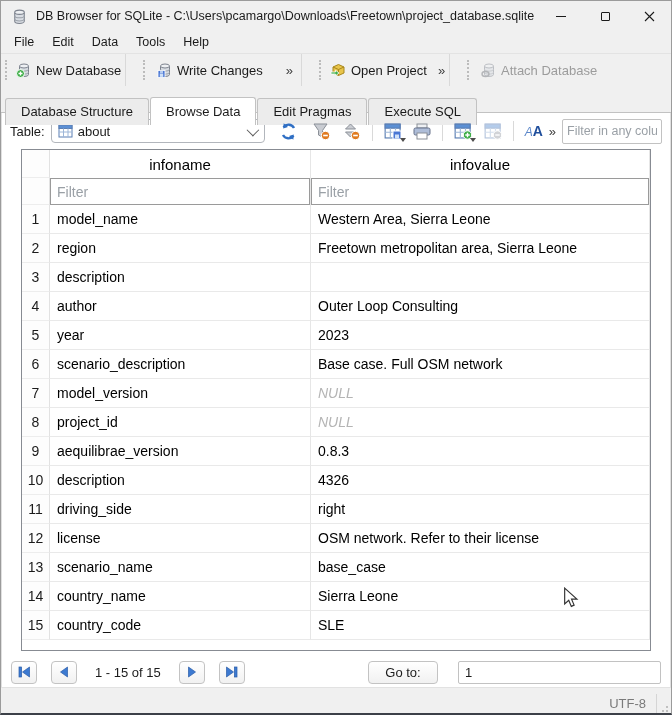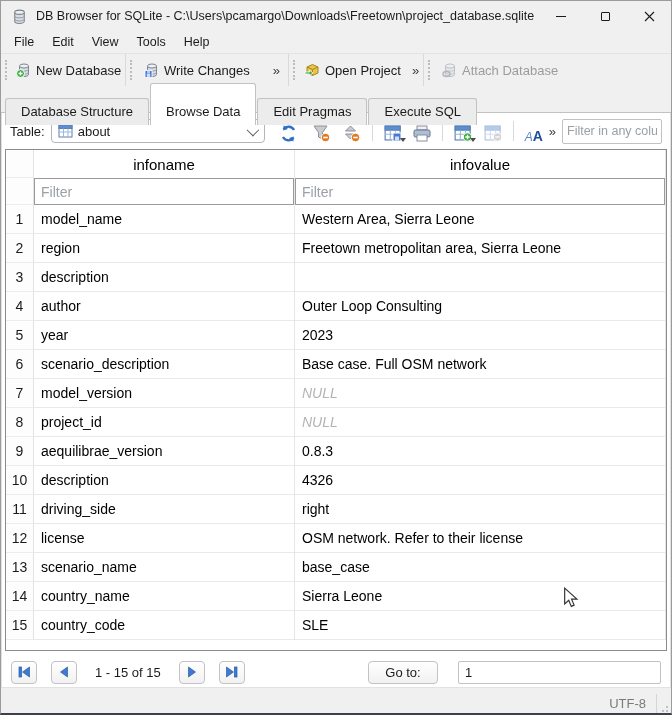--- a/index.html
+++ b/index.html
@@ -15,51 +15,51 @@
   .app-icon{ width:17px; height:17px; margin-right:8px; flex:0 0 auto; }
   .title-text{ font-size:12.5px; color:#1b1b1b; white-space:nowrap; overflow:hidden; }
   .win-controls{ margin-left:auto; display:flex; height:100%; }
   .win-btn{ width:44px; height:100%; display:flex; align-items:center; justify-content:center; cursor:default; }
   .glyph-min{ width:10px; height:1px; background:#1b1b1b; display:block; }
   .glyph-max{ width:9px; height:9px; border:1px solid #1b1b1b; border-radius:1px; display:block; }
   
   .menubar{ height:22px; display:flex; align-items:center; padding-left:4px; background:#f0f0f0; flex:0 0 auto; }
   .menu-item{ font-size:12.5px; color:#1b1b1b; padding:2px 9px; }
   
-  .toolbar{ height:33px; background:#f0f0f0; border-top:1px solid #e3e3e3; display:flex; align-items:stretch; flex:0 0 auto; }
+  .toolbar{ height:33px; background:#f0f0f0; border-top:1px solid #e3e3e3; display:flex; align-items:stretch; flex:0 0 auto;gap:13px; }
   .tb-group{ display:flex; align-items:center; border-right:1px solid #d9d9d9; padding:0 2px; position:relative; }
   .tb-handle{ width:5px; height:20px; border-left:2px dotted #bcbcbc; margin:0 4px 0 2px; }
   .tb-btn{ display:flex; align-items:center; gap:4px; background:transparent; border:none; font-family:inherit; font-size:13px; color:#1b1b1b; padding:3px 5px; white-space:nowrap; }
   .tb-btn.disabled{ color:#9c9c9c; }
   .tb-caret{ width:0;height:0;border-left:4px solid transparent;border-right:4px solid transparent;border-top:5px solid #4c4c4c; margin:10px 4px 0 2px; }
   .tb-overflow{ margin-left:auto; font-size:13px; color:#3c3c3c; padding:0 6px; align-self:center; }
   .grp-new{ width:125px; } .grp-open{ width:127px; } .grp-write{ width:163px; } .grp-proj{ width:135px; }
   .grp-attach{ flex:1; border-right:none; }
   
   .tabbar{ height:27px; background:#f0f0f0; display:flex; align-items:flex-end; padding-left:4px; border-bottom:1px solid #c2c2c2; flex:0 0 auto; }
   .tab{ font-size:13px; color:#1b1b1b; padding:5px 15px 6px; border:1px solid #c2c2c2; border-bottom:none; background:#ececec; border-radius:3px 3px 0 0; margin-right:1px; position:relative; top:13px; }
-  .tab.active{ background:#ffffff; padding-top:20px; z-index:2; }
+  .tab.active{ background:#ffffff; padding-top:6px; z-index:2; }
   
   .tab-content{ background:#ffffff; flex:1 1 auto; display:flex; flex-direction:column; border-left:1px solid #e0e0e0; border-right:1px solid #e0e0e0; }
   .controls-row{ height:36px; display:flex; align-items:center; padding:0 8px; flex:0 0 auto; }
   .lbl{ font-size:13px; color:#1b1b1b; margin-right:6px; }
   .table-select{ width:216px; height:24px; border:1px solid #b2b6bc; border-radius:4px; background:#fff; display:flex; align-items:center; padding:0 6px; gap:5px; }
   .table-select .sel-text{ font-size:13px; color:#1b1b1b; flex:1; }
   .chev-down{ width:9px; height:9px; border-right:1.5px solid #5a5a5a; border-bottom:1.5px solid #5a5a5a; transform:rotate(45deg) translateY(-2px); margin-right:2px; }
-  .icon-btn{ width:26px; height:24px; display:flex; align-items:flex-end; justify-content:center; position:relative; margin:0 2px; }
+  .icon-btn{ width:26px; height:24px; display:flex; align-items:center; justify-content:center; position:relative; margin:0 2px; }
   .icon-btn .mini-caret{ position:absolute; right:0px; bottom:1px; width:0;height:0;border-left:3px solid transparent;border-right:3px solid transparent;border-top:4px solid #4c4c4c; }
   .v-sep{ width:1px; height:20px; background:#d9d9d9; margin:0 5px; }
   .font-icon{ font-size:14px; line-height:1; white-space:nowrap; }
   .font-icon .a1{ color:#5a86c9; font-style:italic; font-size:12px; }
   .font-icon .a2{ color:#1f4e9c; font-weight:bold; }
   .ctl-overflow{ font-size:13px; color:#3c3c3c; margin:0 6px 0 auto; }
   .filter-all{ width:100px; height:25px; border:1px solid #c2c2c2; border-radius:2px; font-family:inherit; font-size:12.5px; padding:0 4px; color:#1b1b1b; }
   .filter-all::placeholder{ color:#9aa0a6; }
   
-  .grid-frame{ margin:0 3px; border:1px solid #878b92; background:#fff; flex:0 0 auto; height:502px; overflow:hidden; }
+  .grid-frame{ margin:0 19px; border:1px solid #878b92; background:#fff; flex:0 0 auto; height:502px; overflow:hidden; }
   .g-row,.g-head,.g-filter{ display:flex; align-items:stretch; }
   .g-num{ width:28px; flex:0 0 auto; display:flex; align-items:center; justify-content:center; font-size:14px; color:#1b1b1b; border-right:1px solid #e2e2e2; border-bottom:1px solid #ededed; background:#fdfdfd; }
   .g-c1{ width:261px; flex:0 0 auto; }
   .g-c2{ flex:1 1 auto; }
   .g-head{ height:28px; }
   .g-head .hcell{ display:flex; align-items:center; justify-content:center; font-size:15px; color:#000; border-right:1px solid #e6e6e6; }
   .g-head .hcorner{ border-bottom:1px solid #ededed; background:#fdfdfd; }
   .g-filter{ height:27px; }
   .g-filter .fcell{ padding:0; border-right:1px solid #e6e6e6; display:flex; }
   .filter-input{ width:100%; height:100%; border:1px solid #9a9a9a; font-family:inherit; font-size:14px; padding:0 6px; color:#6d28d9; }
@@ -115,21 +115,21 @@
         <svg width="11" height="11" viewBox="0 0 11 11">
             <path d="M1 1 L10 10 M10 1 L1 10" stroke="#1b1b1b" stroke-width="1.1"></path>
           </svg>
       </div>
     </div>
   </div>
 
   <div class="menubar">
     <span class="menu-item">File</span>
     <span class="menu-item">Edit</span>
-    <span class="menu-item">View</span>
+    <span class="menu-item">Data</span>
     <span class="menu-item">Tools</span>
     <span class="menu-item">Help</span>
   </div>
 
   <div class="toolbar">
     <div class="tb-group grp-new">
       <span class="tb-handle"></span>
       <button class="tb-btn">
         <svg width="16" height="16" viewBox="0 0 16 16">
           <use href="#db-cyl"></use>

